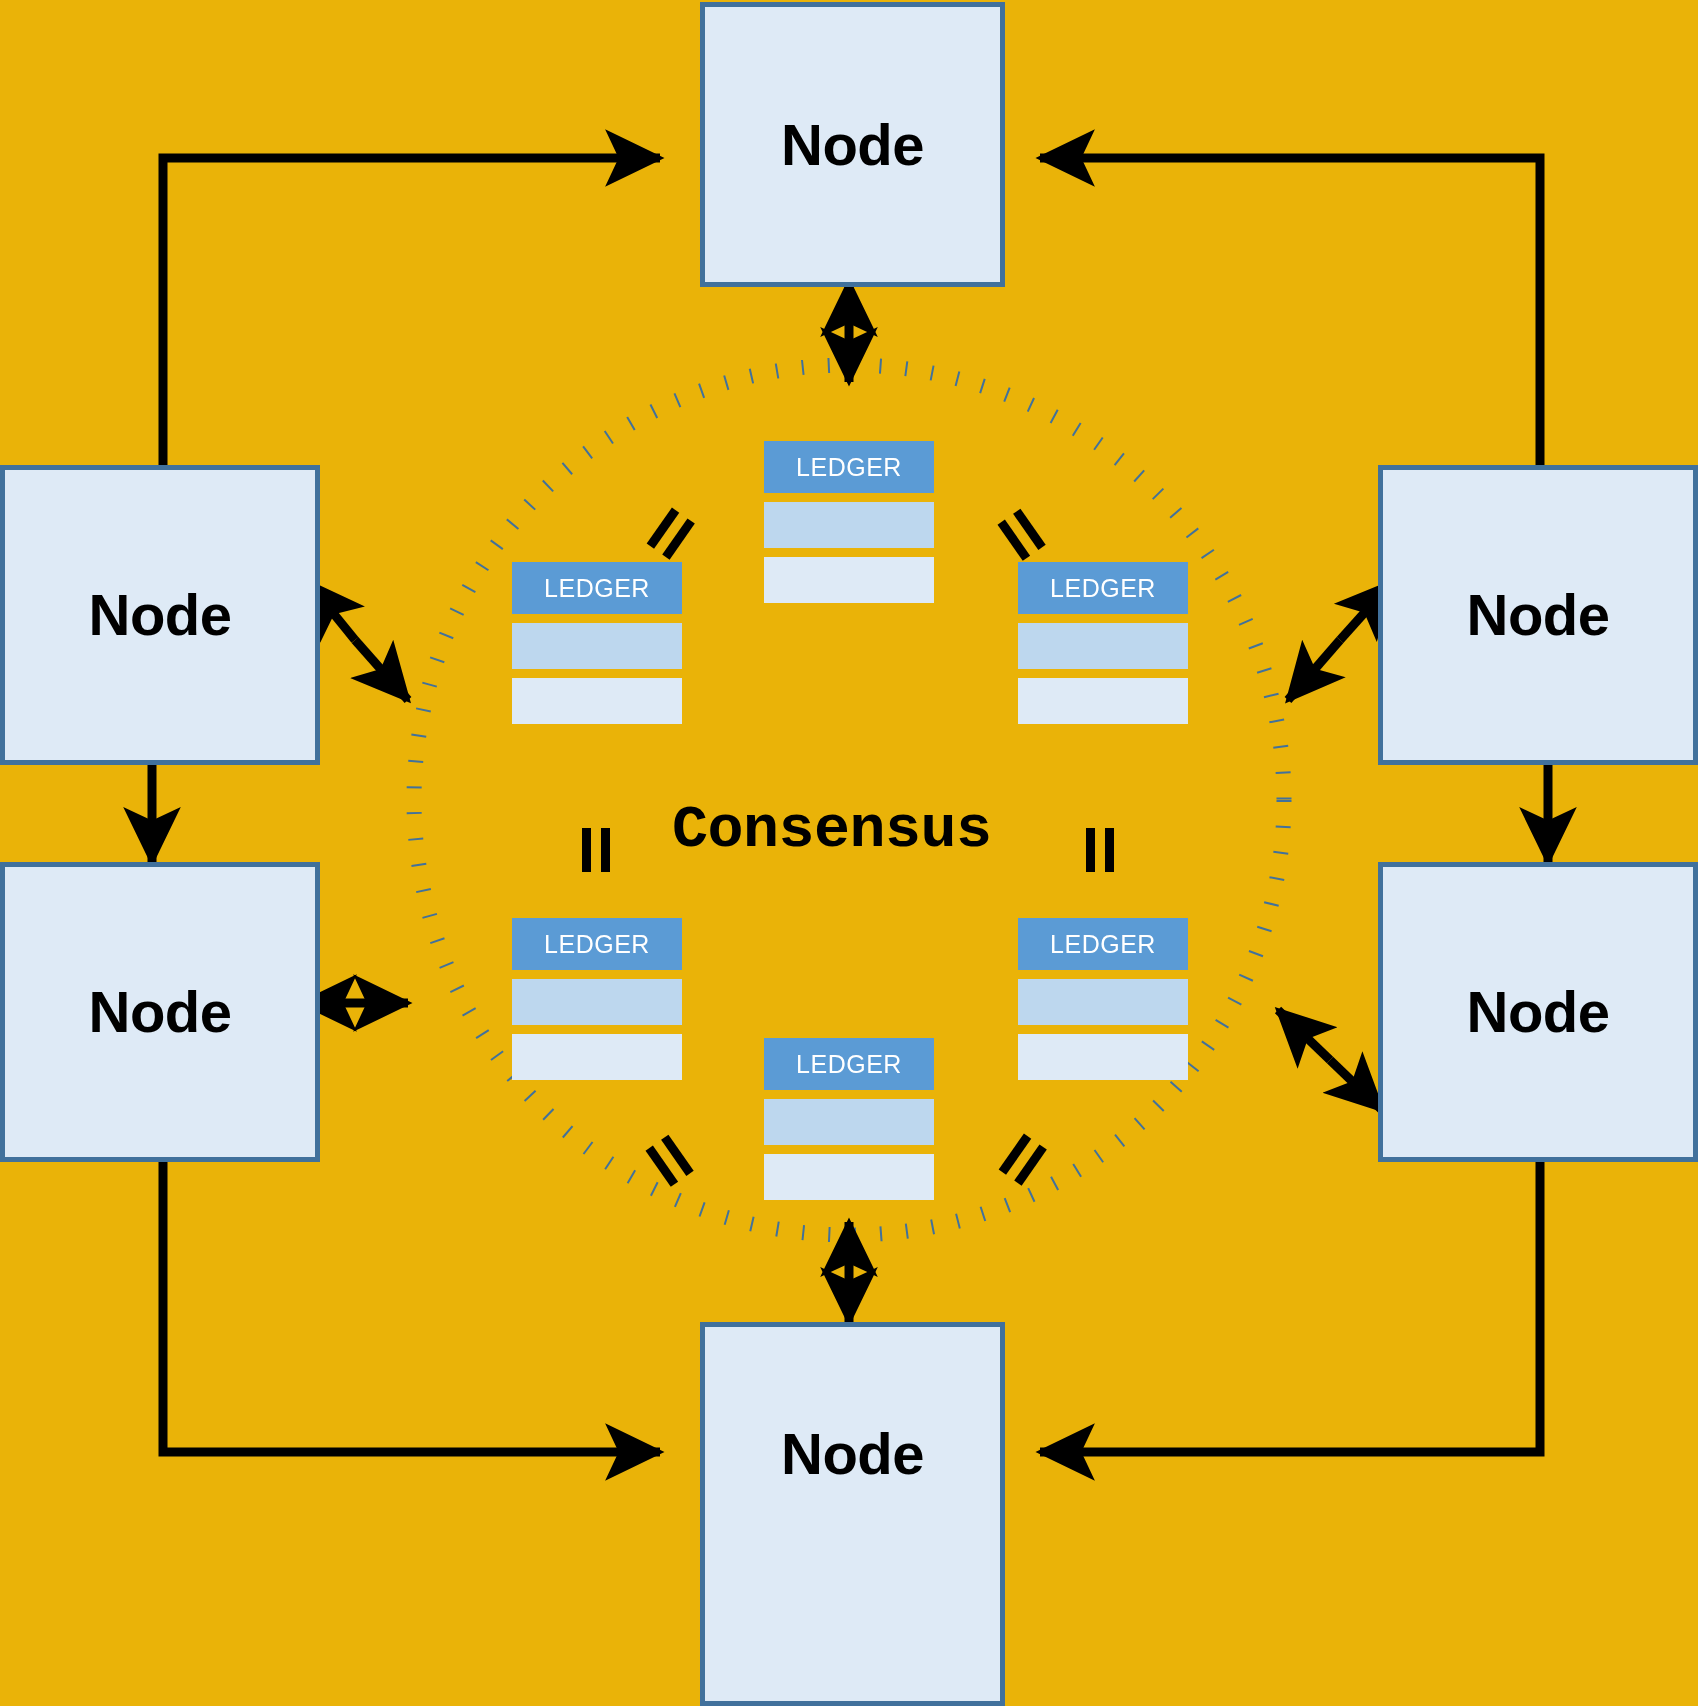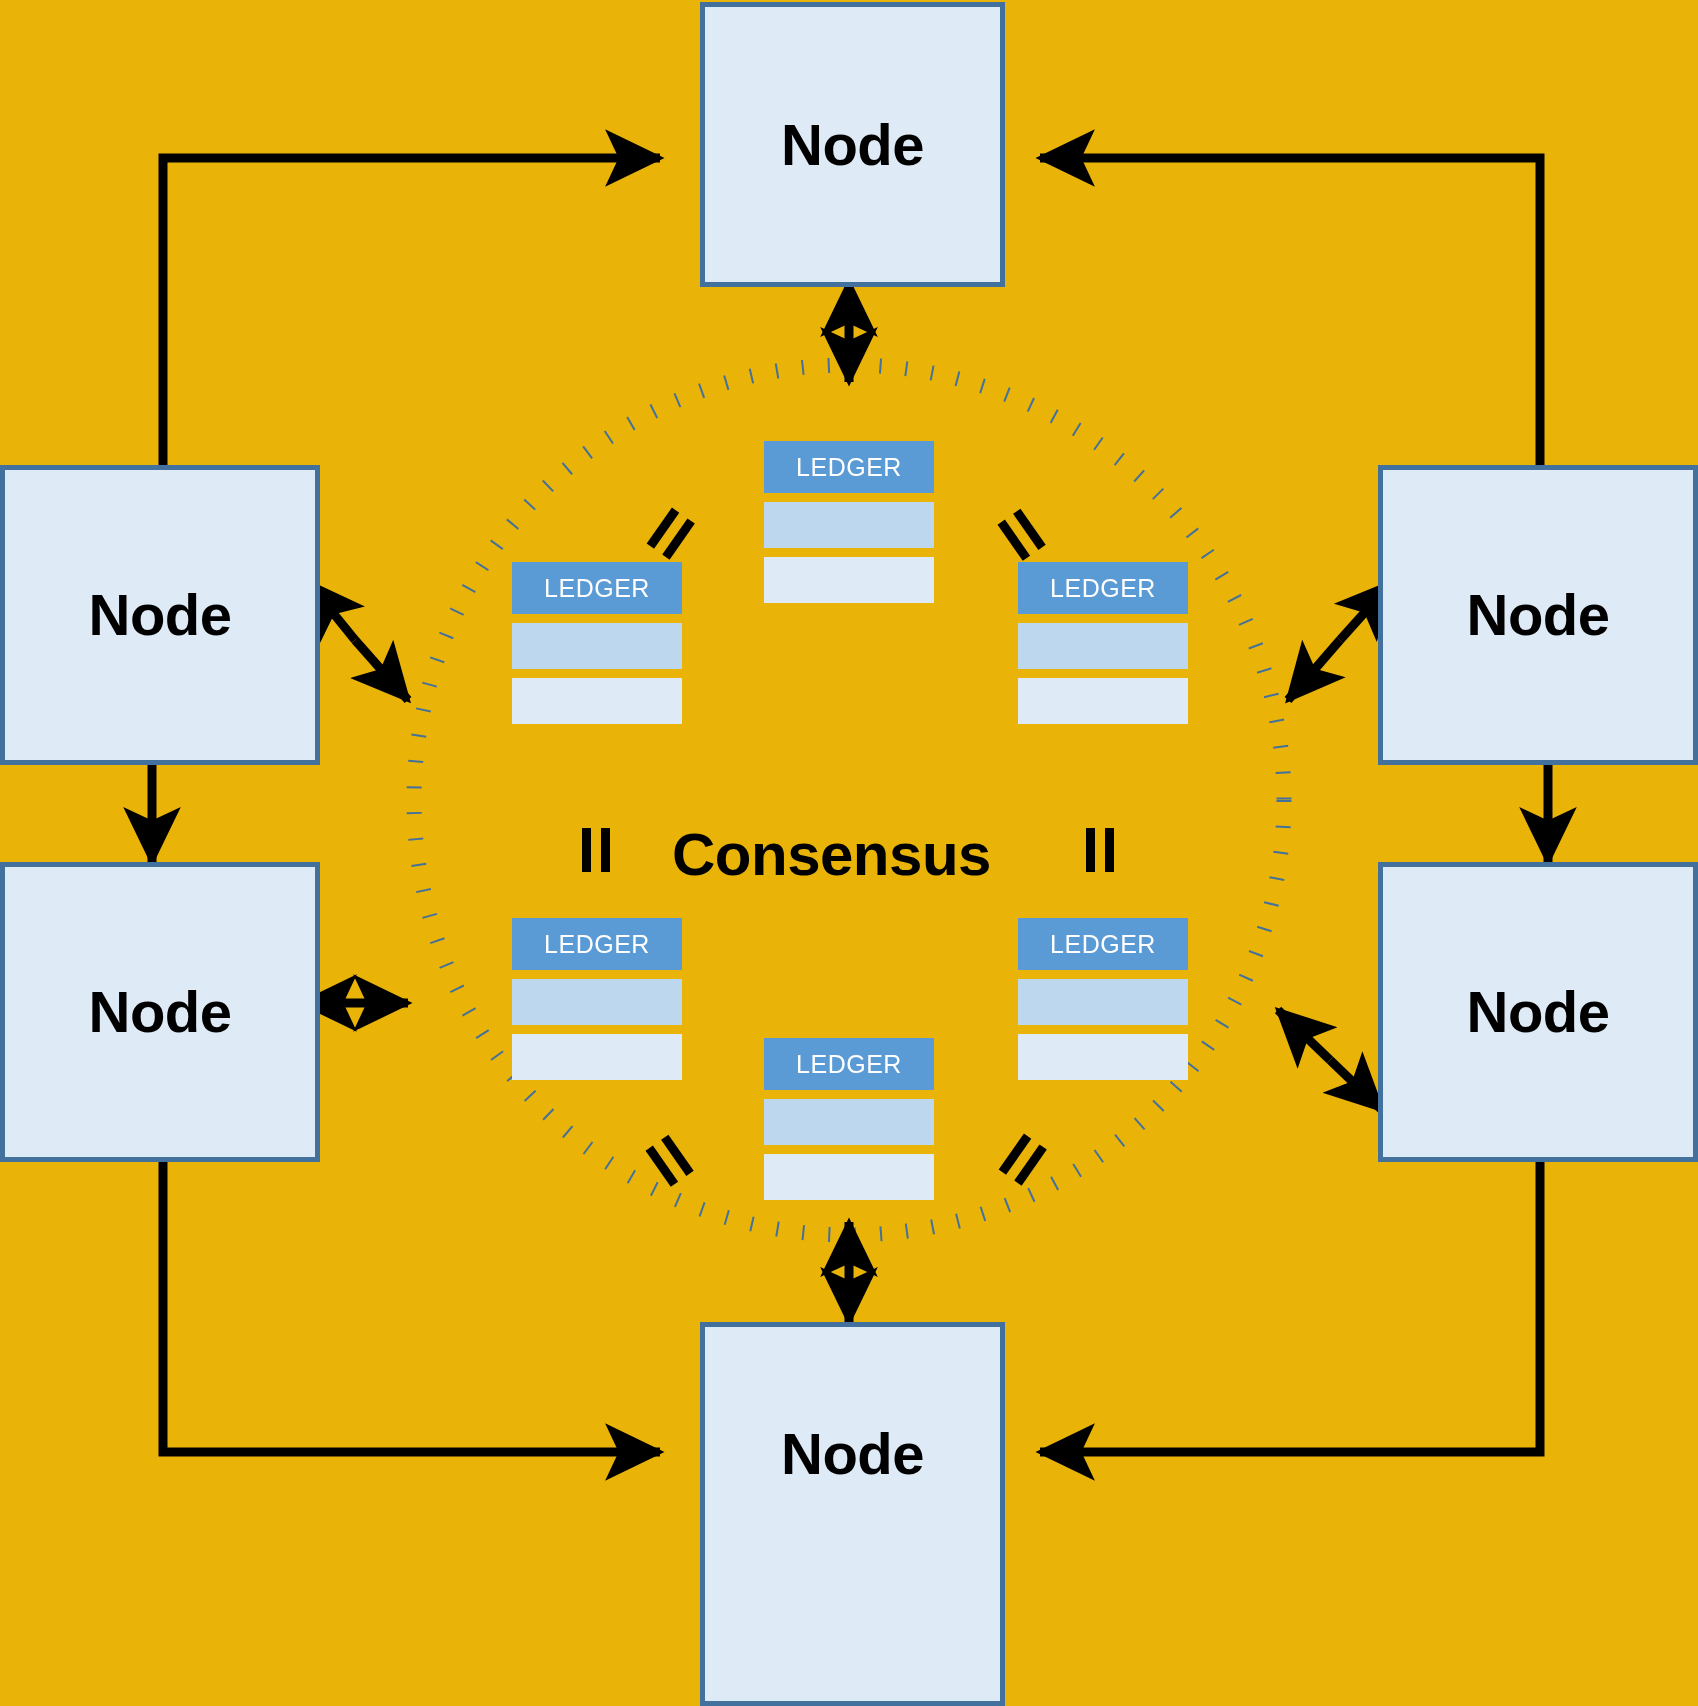--- a/index.html
+++ b/index.html
@@ -221,21 +221,21 @@
     <div class="ledger-row r1"></div>
     <div class="ledger-row r2"></div>
   </div>
 
   <div class="ledger" style="left:764px;top:1038px;">
     <div class="ledger-head">LEDGER</div>
     <div class="ledger-row r1"></div>
     <div class="ledger-row r2"></div>
   </div>
 
-  <div class="consensus" style="left:672px;top:820px;">Consensus</div>
+  <div class="consensus" style="left:672px;top:796px;font-family:Liberation Mono, monospace;">Consensus</div>
 
   <div class="eqmark eq-tl" style="left:648px;top:512px;">
     <span class="a"></span>
       <span class="b"></span>
   </div>
   <div class="eqmark eq-tr" style="left:1000px;top:512px;">
     <span class="a"></span>
       <span class="b"></span>
   </div>
 

